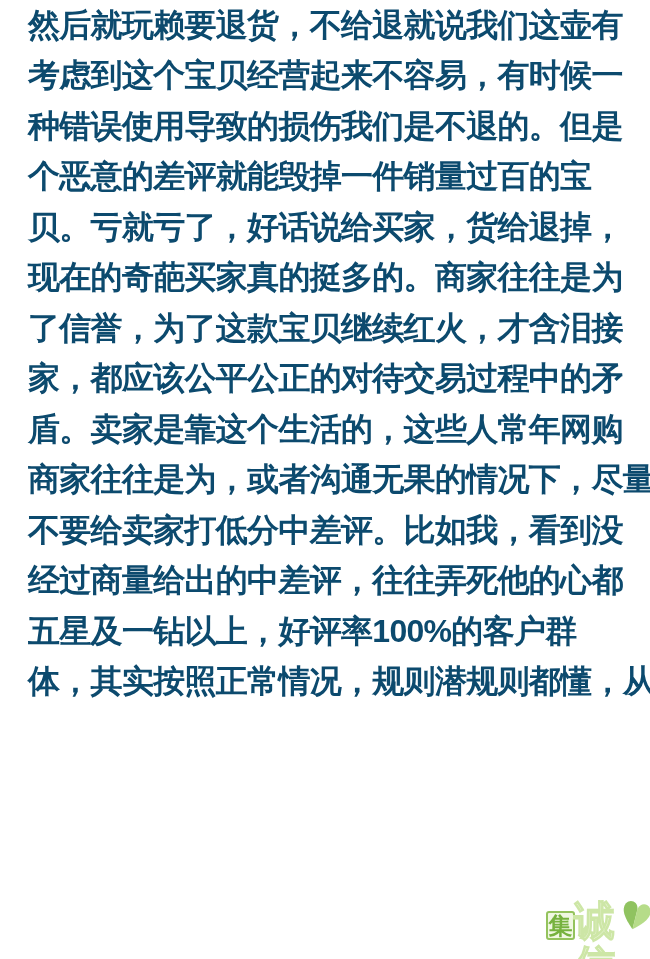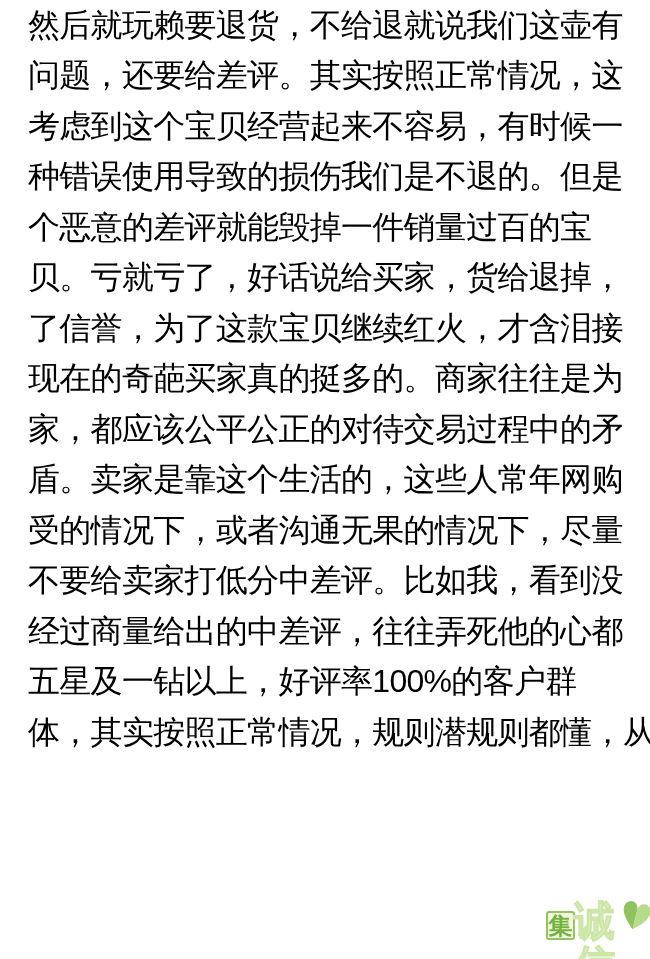--- a/index.html
+++ b/index.html
@@ -15,23 +15,23 @@
     background: #ffffff;
   }
   .article {
     position: absolute;
     top: 0; left: 28px; right: 24px;
   }
   .text-line {
     font-size: 32px;
     line-height: 50.47px;
     letter-spacing: -0.7px;
-    color: #000000;
+    color: #0c4a6e;
     white-space: nowrap;
-    font-weight: 400;
+    font-weight: 700;
   }
   
   .watermark {
     position: absolute;
     left: 538px; top: 897px;
     width: 120px; height: 62px;
     pointer-events: none;
   }
   .wm-logo-box {
     position: absolute;
@@ -71,30 +71,29 @@
     white-space: nowrap;
   }
 </style>
 </head>
 <body>
 
 <div class="page">
 
   <div class="article">
     <div class="text-line">然后就玩赖要退货，不给退就说我们这壶有</div>
-    <div class="text-line">问题，还要给差评。其实按照正常情况，这</div>
     <div class="text-line">考虑到这个宝贝经营起来不容易，有时候一</div>
     <div class="text-line">种错误使用导致的损伤我们是不退的。但是</div>
     <div class="text-line">个恶意的差评就能毁掉一件销量过百的宝</div>
     <div class="text-line">贝。亏就亏了，好话说给买家，货给退掉，</div>
+    <div class="text-line">现在的奇葩买家真的挺多的。商家往往是为</div>
     <div class="text-line">了信誉，为了这款宝贝继续红火，才含泪接</div>
-    <div class="text-line">现在的奇葩买家真的挺多的。商家往往是为</div>
     <div class="text-line">家，都应该公平公正的对待交易过程中的矛</div>
     <div class="text-line">盾。卖家是靠这个生活的，这些人常年网购</div>
-    <div class="text-line">受的情况下，或者沟通无果的情况下，尽量</div>
+    <div class="text-line">商家往往是为，或者沟通无果的情况下，尽量</div>
     <div class="text-line">不要给卖家打低分中差评。比如我，看到没</div>
     <div class="text-line">经过商量给出的中差评，往往弄死他的心都</div>
     <div class="text-line">五星及一钻以上，好评率100%的客户群</div>
     <div class="text-line">体，其实按照正常情况，规则潜规则都懂，从</div>
   </div>
 
   <div class="watermark">
     <div class="wm-logo-box">
       <span>集</span>
     </div>

